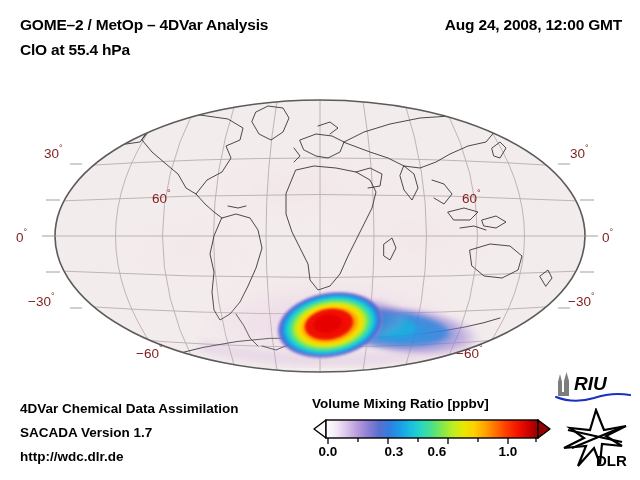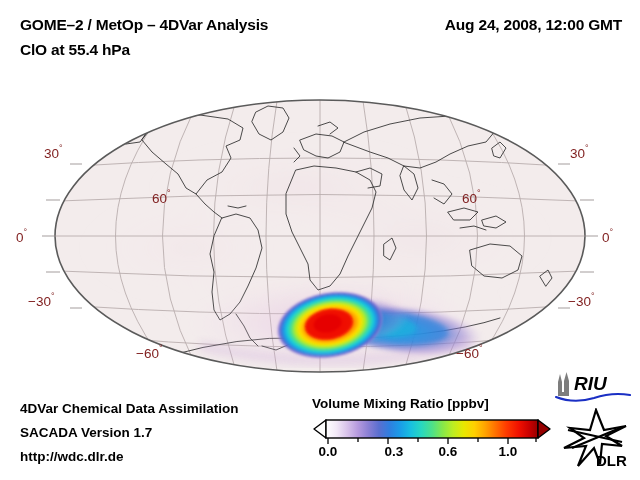--- a/index.html
+++ b/index.html
@@ -382,21 +382,21 @@
         <line x1="76" y1="20" x2="76" y2="26"></line>
         <line x1="106" y1="20" x2="106" y2="24"></line>
         <line x1="136" y1="20" x2="136" y2="26"></line>
         <line x1="166" y1="20" x2="166" y2="24"></line>
         <line x1="196" y1="20" x2="196" y2="26"></line>
         <line x1="224" y1="20" x2="224" y2="24"></line>
       </g>
     </svg>
     <div class="cb-tick-label" style="left:16px;">0.0</div>
     <div class="cb-tick-label" style="left:76px;margin-left:6px;">0.3</div>
-    <div class="cb-tick-label" style="left:136px;">0.6</div>
+    <div class="cb-tick-label" style="left:125px;">0.6</div>
     <div class="cb-tick-label" style="left:196px;">1.0</div>
   </div>
 
   <svg id="riu-logo" viewBox="0 0 80 34">
 
     <g fill="#7d7d7d">
       <path d="M 6,26 L 6,12 L 8,4 L 10,12 L 10,26 Z"></path>
       <path d="M 12,26 L 12,11 L 14.5,2 L 17,11 L 17,26 Z"></path>
       <path d="M 6,26 L 17,26 L 17,22 L 6,22 Z"></path>
     </g>

